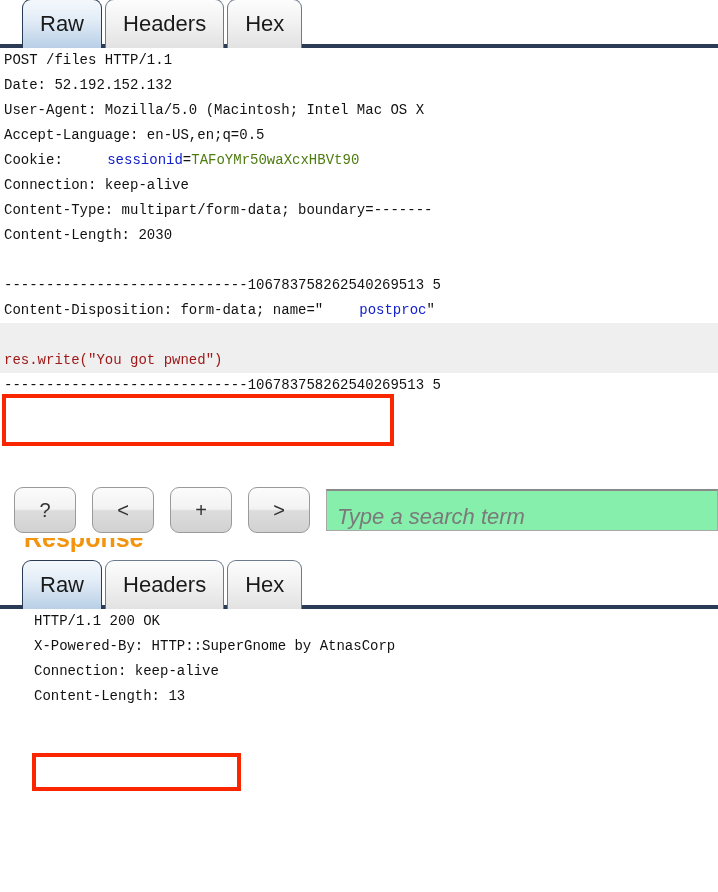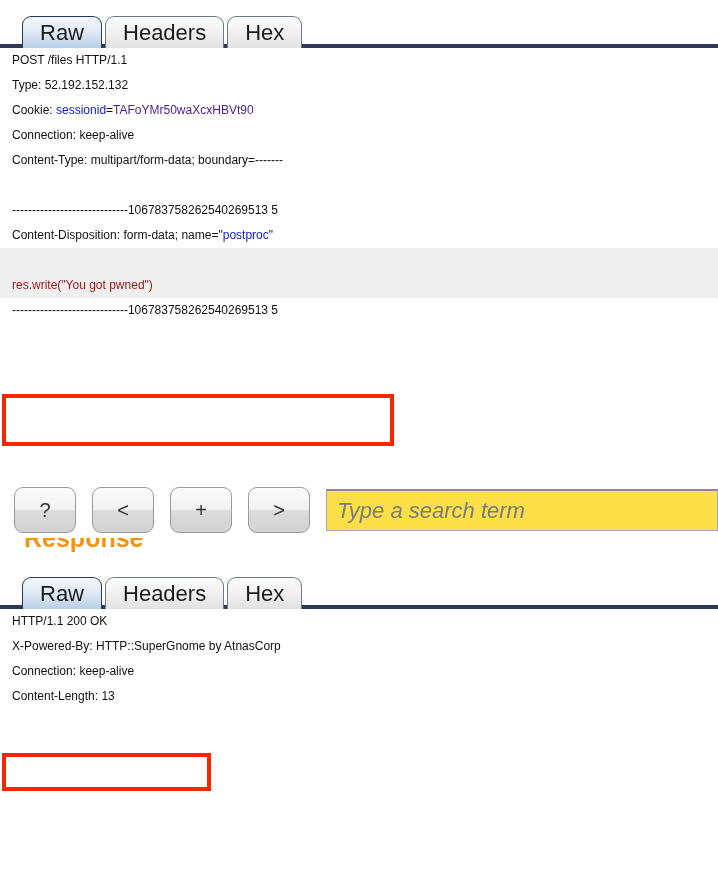--- a/index.html
+++ b/index.html
@@ -28,21 +28,21 @@
   .tabstrip::after {
     content: "";
     position: absolute;
     left: 0; right: 0; bottom: 0;
     height: 4px;
     background: #2b3b55;
   }
   .tab {
     position: relative;
     z-index: 2;
-    height: 32px;
+    height: 49px;
     margin-right: 3px;
     padding: 0 17px;
     display: flex;
     align-items: center;
     justify-content: center;
     font-size: 22px;
     color: #1a1a1a;
     border: 1px solid #6d7a8c;
     border-bottom: none;
     border-radius: 9px 9px 0 0;
@@ -55,31 +55,31 @@
     background: linear-gradient(to bottom, #f4f8fc 0%, #e3edf7 40%, #b9cfe6 100%);
   }
 
   
   .pane {
     position: relative;
     background: #ffffff;
     overflow: hidden;
   }
   .codeline {
-    font-family: Liberation Sans, sans-serif;
-    font-size: 12px;
+    font-family: Liberation Mono, monospace;
+    font-size: 14px;
     line-height: 25px;
     height: 25px;
     color: #111111;
     white-space: pre;
-    padding-left: 12px;
+    padding-left: 4px;
     overflow: hidden;
   }
-  .codeline .k-blue { color: #1320cc; }
-  .codeline .k-red  { color: #4c1d95; }
+  .codeline .k-blue { color: #1320cc; margin-left: 36px; }
+  .codeline .k-red  { color: #4d7c0f; }
 
   .req-pane { height: 406px; }
 
   
   .hl-band {
     background: #efefef;
   }
   .redbox {
     position: absolute;
     border: 4px solid #fa2600;
@@ -115,23 +115,23 @@
     align-items: center;
     justify-content: center;
     box-sizing: border-box;
   }
   .searchbox {
     flex: 1;
     height: 42px;
     margin-right: 0;
     border: 1px solid #a8a8a8;
     border-top: 2px solid #8a8a8a;
-    background: #fde047;
-    display: flex;
-    align-items: center;
+    background: #86efac;
+    display: flex;
+    align-items: flex-end;
     padding-left: 10px;
     box-sizing: border-box;
   }
   .searchbox span {
     font-family: "Liberation Sans", sans-serif;
     font-style: italic;
     font-size: 22px;
     color: #7a7a7a;
   }
 
@@ -157,26 +157,29 @@
     <span>Headers</span>
   </div>
   <div class="tab">
     <span>Hex</span>
   </div>
 </div>
 
 <div class="pane req-pane">
 
   <div class="codeline">POST /files HTTP/1.1</div>
-  <div class="codeline">Type: 52.192.152.132</div>
+  <div class="codeline">Date: 52.192.152.132</div>
+  <div class="codeline">User-Agent: Mozilla/5.0 (Macintosh; Intel Mac OS X</div>
+  <div class="codeline">Accept-Language: en-US,en;q=0.5</div>
 
   <div class="codeline"><span>Cookie: </span><span class="k-blue">sessionid</span><span>=</span><span class="k-red">TAFoYMr50waXcxHBVt90</span></div>
 
   <div class="codeline">Connection: keep-alive</div>
   <div class="codeline">Content-Type: multipart/form-data; boundary=-------</div>
+  <div class="codeline">Content-Length: 2030</div>
   <div class="codeline"></div>
 
   <div class="codeline">-----------------------------106783758262540269513 5</div>
 
   <div class="codeline"><span>Content-Disposition: form-data; name="</span><span class="k-blue">postproc</span><span>"</span></div>
 
   <div class="codeline hl-band"></div>
   <div class="codeline hl-band k-red" style="color:#9e1616;">res.write("You got pwned")</div>
   <div class="codeline">-----------------------------106783758262540269513 5</div>
 
@@ -210,21 +213,21 @@
     <span>Raw</span>
   </div>
   <div class="tab">
     <span>Headers</span>
   </div>
   <div class="tab">
     <span>Hex</span>
   </div>
 </div>
 
-<div class="pane" style="height:228px;">
+<div class="pane" style="height:228px;margin-left:30px;">
   <div class="codeline">HTTP/1.1 200 OK</div>
   <div class="codeline">X-Powered-By: HTTP::SuperGnome by AtnasCorp</div>
   <div class="codeline">Connection: keep-alive</div>
   <div class="codeline">Content-Length: 13</div>
   <div class="codeline"></div>
 
   <div class="redbox" style="left:2px; top:144px; width:209px; height:38px;"></div>
 </div>
 
 </body></html>

